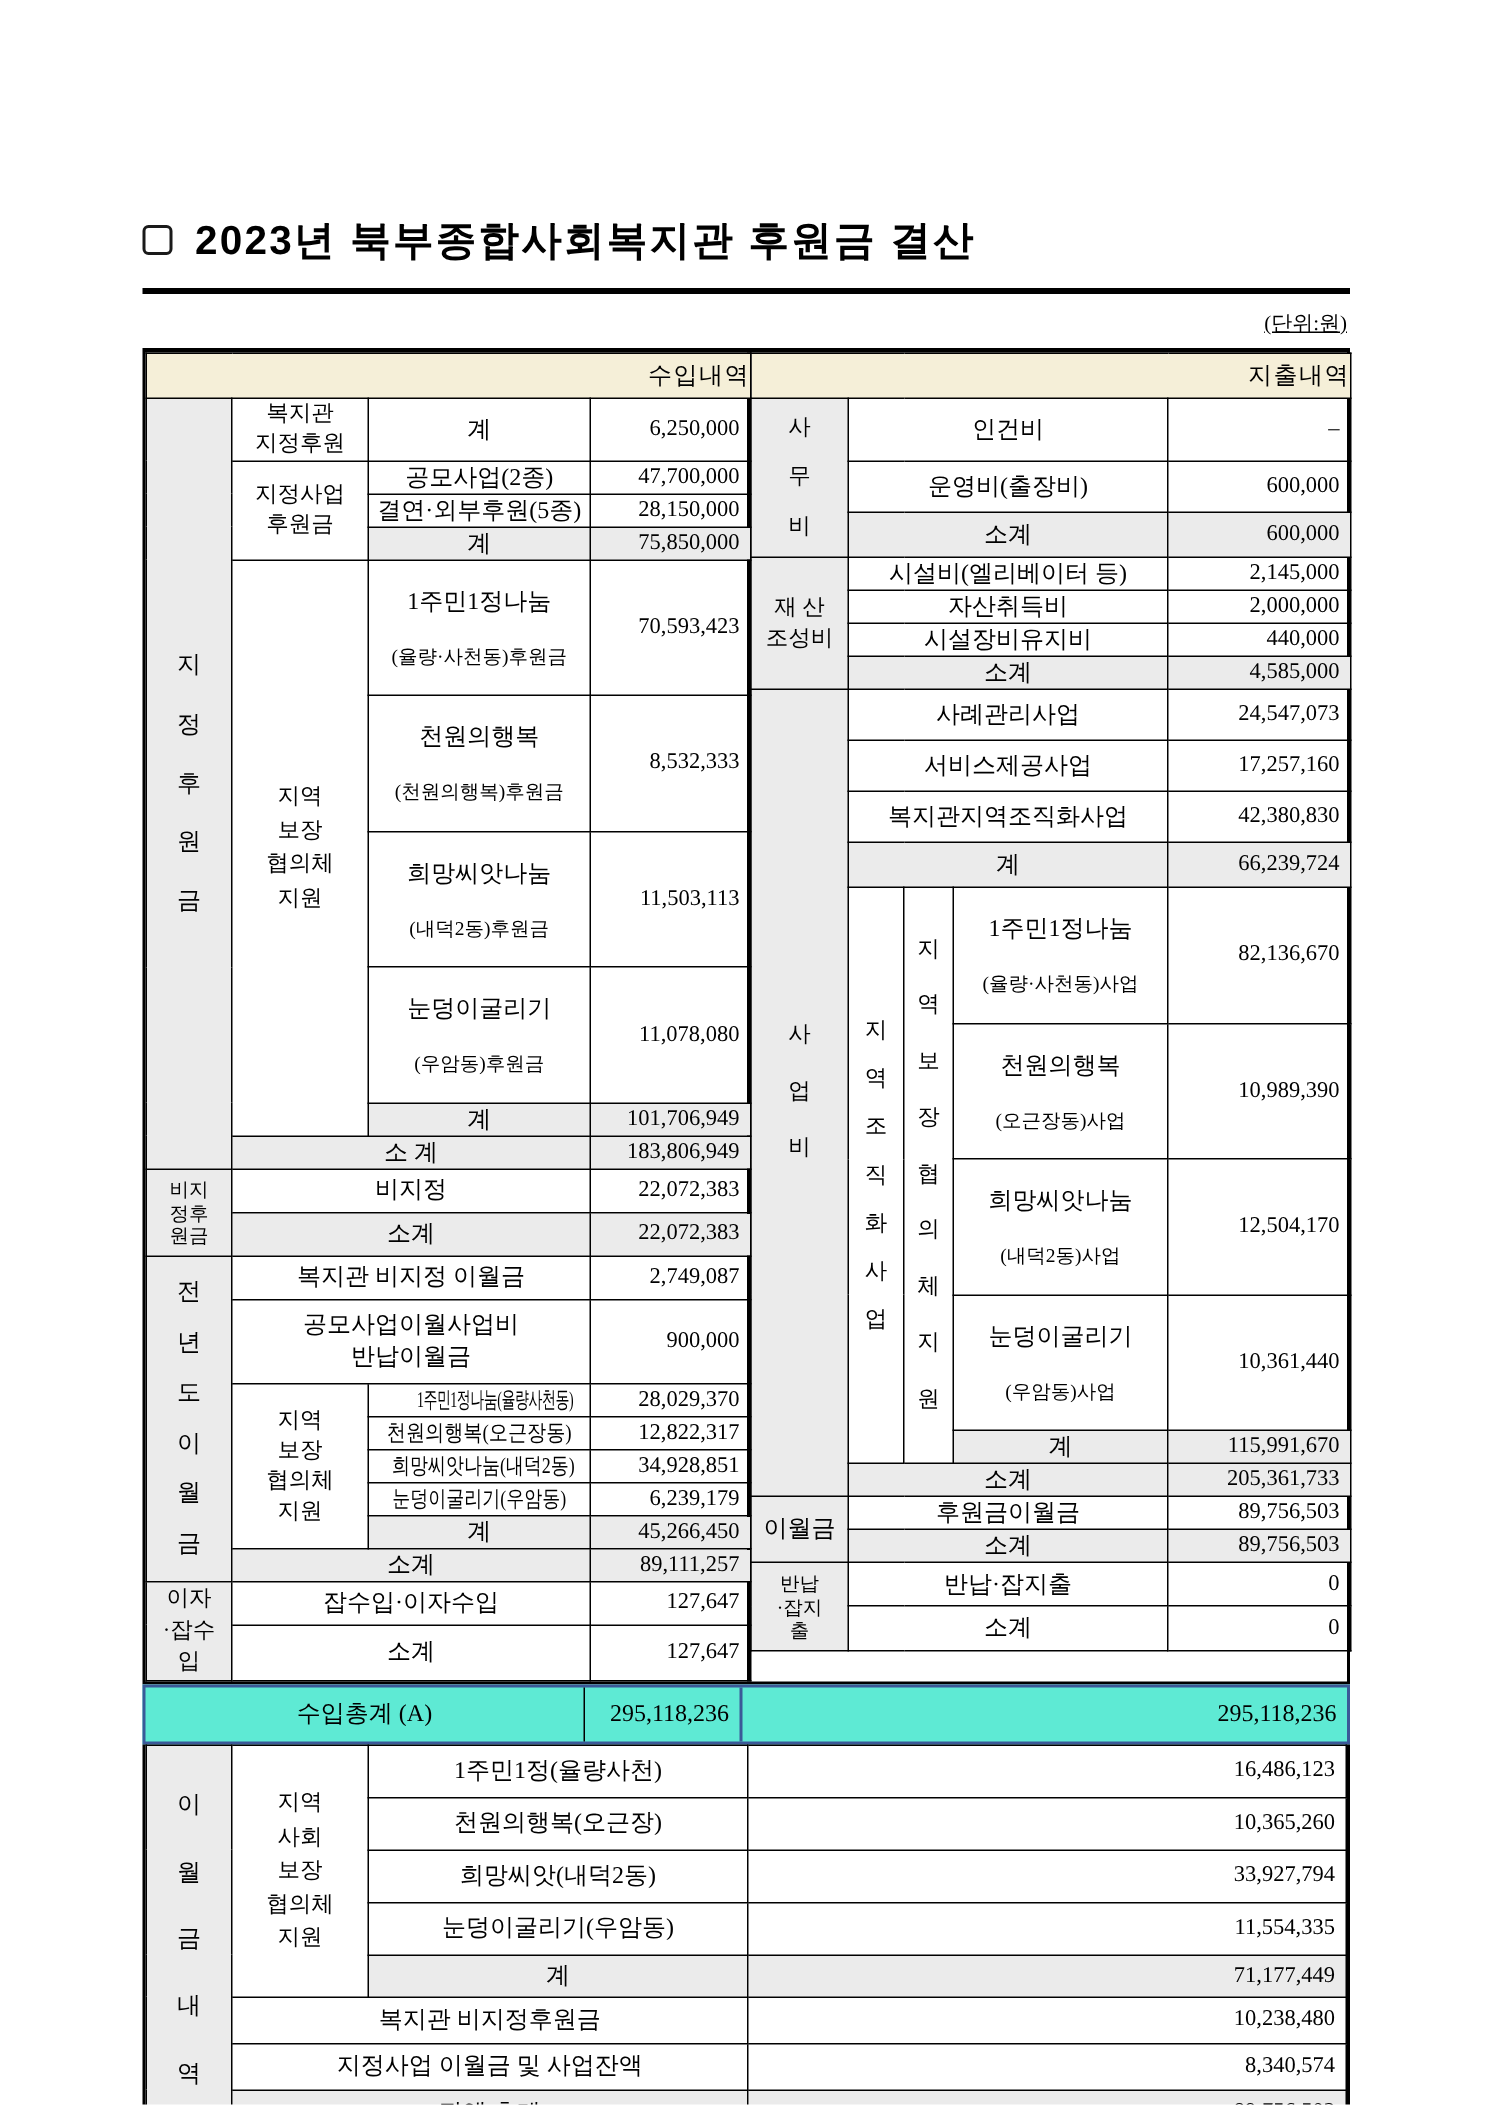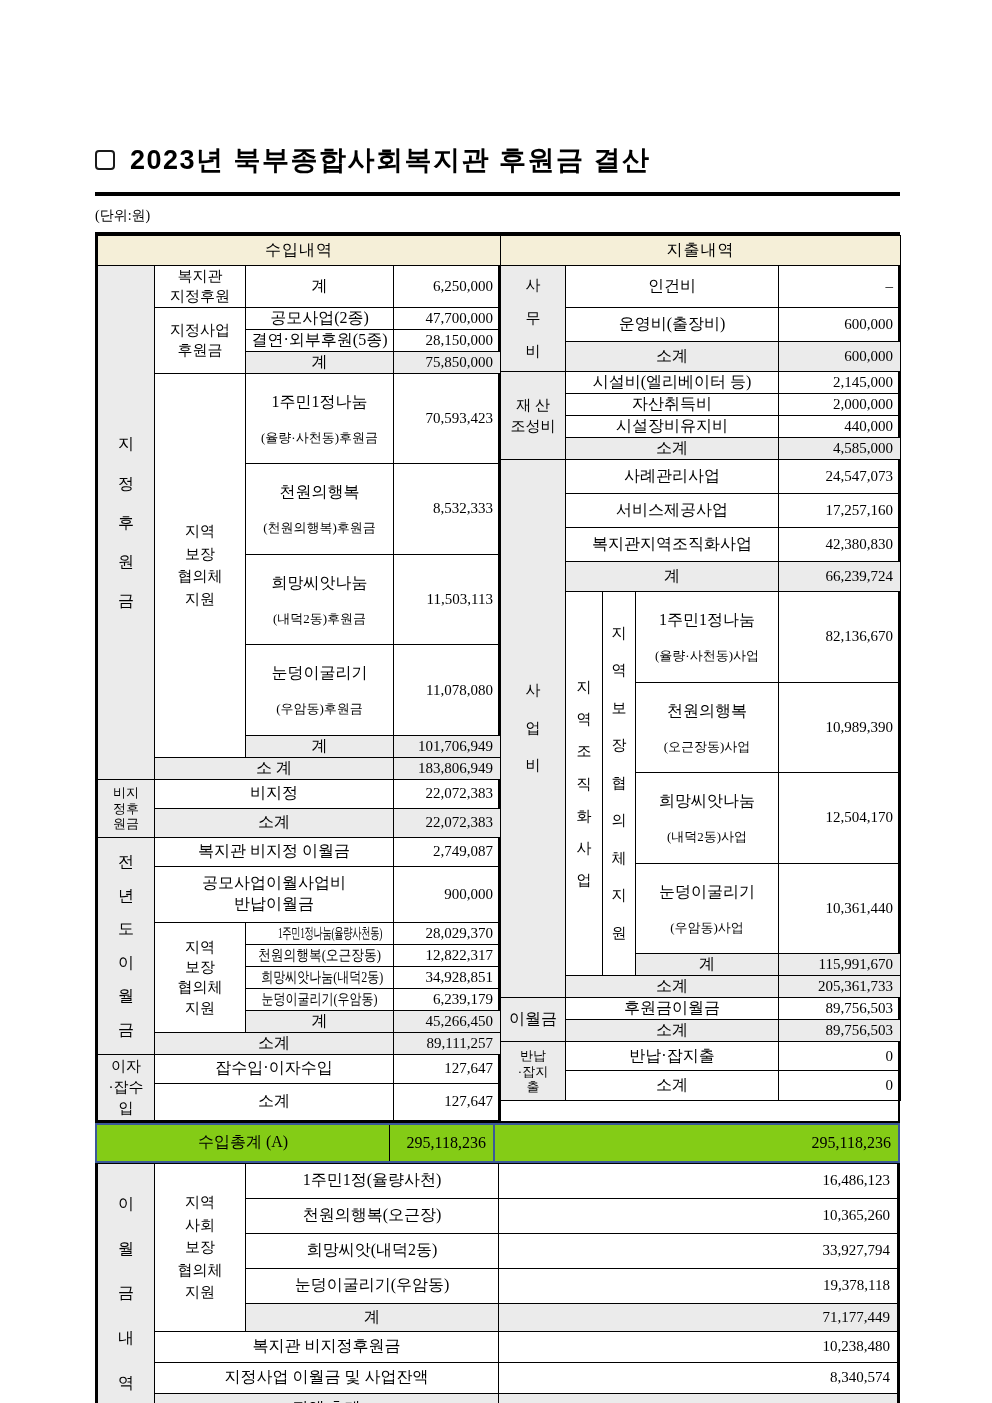--- a/index.html
+++ b/index.html
@@ -3,29 +3,29 @@
 <meta charset="utf-8">
 <style>
   html,body { margin:0; padding:0; background:#fff; }
   body { width:992px; height:1403px; font-family:"Liberation Serif","DejaVu Serif",serif; color:#000; }
   .content { margin:0 92px 0 95px; padding-top:142px; }
 
   .titlebar { display:flex; align-items:center; gap:15px; border-bottom:4px solid #000; padding-bottom:14px;text-align:center; }
   .checkbox { width:16px; height:16px; border:2px solid #1a1a1a; border-radius:4px; flex:0 0 auto; }
   .title { font-family:"Liberation Sans","DejaVu Sans",sans-serif; font-weight:700; font-size:27px; letter-spacing:1.5px; }
 
-  .unit { text-align:left; font-size:14px; margin:11px 2px 7px 0; }
+  .unit { text-align:right; font-size:14px; margin:11px 2px 7px 0;text-decoration:underline; }
 
   .main { display:flex; border:2px solid #000; border-top-width:3px; }
   .half-left { width:403px; border-right:2px solid #000; box-sizing:border-box; }
   .half-right { flex:1; }
 
   table { border-collapse:collapse; width:100%; table-layout:fixed; }
   td { border:1px solid #000; text-align:center; vertical-align:middle; font-size:16px; padding:0; overflow:hidden; }
-  td.hdr { background:#f5efd8; font-size:16px; letter-spacing:1px; }
+  td.hdr { background:#f5efd8; font-size:16px; letter-spacing:1px;text-align:right; }
   td.cat { background:#ebebeb; white-space:pre-line; }
   td.grp { white-space:pre-line; font-size:15px; }
   td.item { white-space:pre-line; }
   td.val { text-align:right; padding-right:7px; font-size:15px; }
   .sh { background:#ebebeb; }
 
   .l1 { font-size:16px; line-height:1.25; }
   .l2 { font-size:13px; line-height:1.2; }
 
   
@@ -39,21 +39,21 @@
   .lh135 { line-height:1.35;margin-left:20px; }
   .lh15  { line-height:1.5; }
   .vg { line-height:2.15; font-size:14px; }
   .vs { line-height:2.5; font-size:10px; }
 
   .squeeze { display:inline-block; white-space:nowrap; transform-origin:50% 50%; font-size:15px; }
   .sq62 { transform:scaleX(.62); letter-spacing:-.5px; }
   .sq80 { transform:scaleX(.80); }
   .sq85 { transform:scaleX(.85); }
 
-  .totals { display:flex; border:2px solid #3b5998; background:#84cc16; align-items:stretch; }
+  .totals { display:flex; border:2px solid #3b5998; background:#5eead4; align-items:stretch; }
   .totals > div { display:flex; align-items:center; justify-content:center; height:36px; font-size:16px; box-sizing:border-box; }
   .t-l1 { width:293px; border-right:1px solid #000; }
   .t-v1 { width:105px; border-right:2px solid #3b5998; justify-content:flex-end !important; padding-right:7px; font-size:15px; }
   .t-l2 { width:278px; border-right:1px solid #000; }
   .t-v2 { flex:1; justify-content:flex-end !important; padding-right:7px; font-size:15px; }
 
   .bottom { border:2px solid #000; border-top:none; border-bottom-width:3px; }
 </style>
 </head>
 <body>
@@ -398,21 +398,21 @@
       <tr style="height:35px">
         <td class="item">천원의행복(오근장)</td>
         <td class="val">10,365,260</td>
       </tr>
       <tr style="height:35px">
         <td class="item">희망씨앗(내덕2동)</td>
         <td class="val">33,927,794</td>
       </tr>
       <tr style="height:35px">
         <td class="item">눈덩이굴리기(우암동)</td>
-        <td class="val">19,378,118</td>
+        <td class="val">11,554,335</td>
       </tr>
       <tr style="height:28px">
         <td class="item sh">계</td>
         <td class="val sh">71,177,449</td>
       </tr>
       <tr style="height:31px">
         <td class="item" colspan="2">복지관 비지정후원금</td>
         <td class="val">10,238,480</td>
       </tr>
       <tr style="height:31px">

